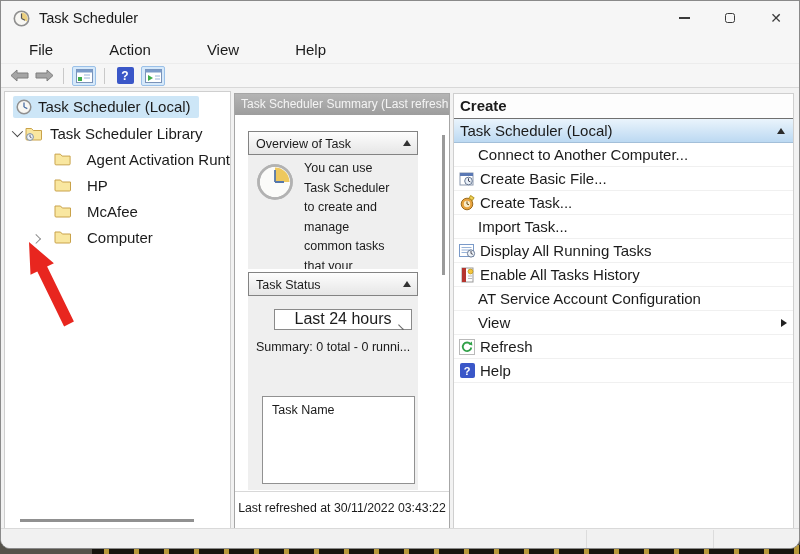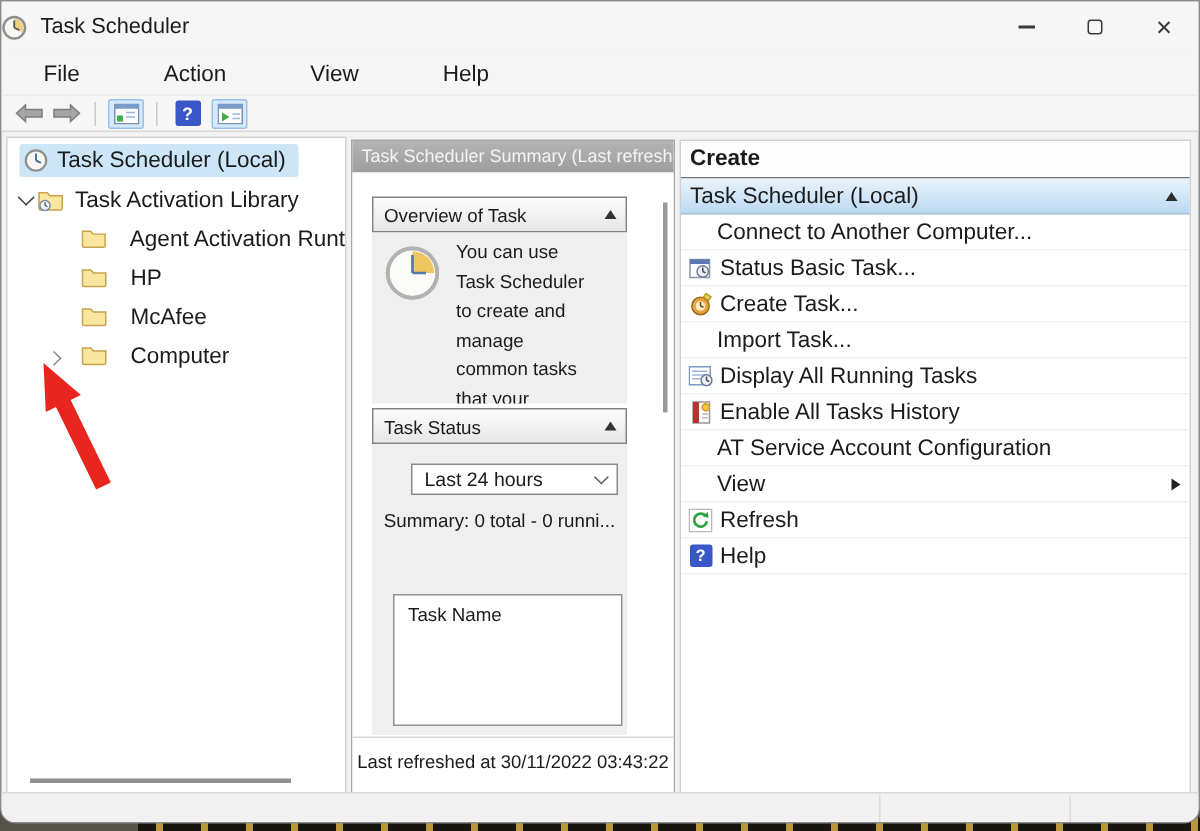--- a/index.html
+++ b/index.html
@@ -15,21 +15,21 @@
   .desktop-strip { position:absolute; left:0; right:0; bottom:0; height:12px; background:#55524a; }
   .desktop-gold { position:absolute; left:92px; right:0; bottom:0; height:9px;
     background:repeating-linear-gradient(90deg,#17140d 0 12px,#b8983a 12px 17px,#17140d 17px 30px); }
 
   .window {
     position:absolute; left:0; top:0; width:800px; height:549px;
     background:#f2f2f2; border:1px solid #8a8a8a; border-radius:0 0 10px 10px; overflow:hidden;
   }
 
   
-  .titlebar { height:34px; display:flex; align-items:center; background:#f6f6f6; }
+  .titlebar { height:34px; display:flex; align-items:center; background:#f6f6f6; padding-left:12px; }
   .titlebar .app-title { font-size:14.5px; margin-left:9px; }
   .win-controls { margin-left:auto; display:flex; height:34px; }
   .win-btn { width:46px; height:34px; display:flex; align-items:center; justify-content:center; }
   .glyph-min { width:11px; height:1.4px; background:#3a3a3a; display:block; }
   .glyph-max { width:10px; height:10px; border:1.4px solid #3a3a3a; border-radius:2.5px; display:block; }
   .glyph-close { font-size:14px; color:#3a3a3a; line-height:1; }
 
   
   .menubar { height:28px; display:flex; align-items:center; background:#f6f6f6; padding-left:0; }
   .menu-item { font-size:15px; padding:3px 28px; }
@@ -72,21 +72,21 @@
   .mid-body { position:relative; height:413px; background:#fff; overflow:hidden; }
   .section-hdr { position:absolute; left:13px; width:170px; height:24px; border:1px solid #838383;
     background:linear-gradient(#fdfdfd,#e6e6e6); overflow:hidden; padding:4px 24px 0 7px; font-size:12.5px; line-height:16px; }
   .section-hdr .hdr-text { display:block; width:105px; }
   .collapse-btn { position:absolute; right:6px; top:8px; width:0; height:0;
     border-left:4.5px solid transparent; border-right:4.5px solid transparent; border-bottom:6px solid #333; }
   .ov-content { position:absolute; left:13px; top:40px; width:170px; height:114px; background:#efefef; overflow:hidden; }
   .ov-text { position:absolute; left:56px; top:4px; width:96px; font-size:12.5px; line-height:19.5px; color:#1b1b1b; }
   .st-content { position:absolute; left:13px; top:181px; width:170px; height:194px; background:#efefef; }
   .dropdown { position:absolute; left:26px; top:13px; width:138px; height:21px; background:#fff;
-    border:1px solid #8a8a8a; font-size:13px; display:flex; align-items:center; padding:0 8px; }
+    border:1px solid #8a8a8a; font-size:16px; display:flex; align-items:center; padding:0 8px;flex-direction:column; }
   .dd-chev { margin-left:auto; width:7px; height:7px; border-right:1.4px solid #666; border-bottom:1.4px solid #666;
     transform:rotate(45deg) translateY(-2px); }
   .sum-line { position:absolute; left:0; right:0; top:44px; text-align:center; font-size:12.5px; }
   .taskname-box { position:absolute; left:14px; top:100px; width:153px; height:88px; background:#fff; border:1px solid #919191;
     font-size:12.5px; padding:6px 0 0 9px; }
   .mid-sep { position:absolute; left:0; right:0; top:376px; height:1px; background:#d8d8d8; }
   .mid-footer { position:absolute; left:0; right:0; top:386px; text-align:center; font-size:12.3px; }
   .mid-vscroll { position:absolute; right:4px; top:20px; width:3px; height:140px; background:#9a9a9a; }
 
   
@@ -194,21 +194,21 @@
       <div class="tree-row row-lib">
         <span class="chev">
             <span class="chev-open"></span>
           </span>
         <svg width="18" height="15" viewBox="0 0 18 15">
           <path d="M1,2.5 h5.5 l1.8,2 h8.2 v8.5 a1,1 0 0 1 -1,1 H2 a1,1 0 0 1 -1,-1 z" fill="#f9e7a0" stroke="#c9a24a"></path>
           <circle cx="5" cy="11" r="3.4" fill="#eef3f8" stroke="#7e8ea0" stroke-width="1"></circle>
           <line x1="5" y1="11" x2="5" y2="8.8" stroke="#556" stroke-width="0.9"></line>
           <line x1="5" y1="11" x2="6.6" y2="11.8" stroke="#556" stroke-width="0.9"></line>
         </svg>
-        <span class="tree-label">Task Activation Library</span>
+        <span class="tree-label">Task Scheduler Library</span>
       </div>
       <div class="tree-row row-child">
         <span class="chev"></span>
         <svg width="18" height="14" viewBox="0 0 18 14">
           <path d="M1,2 h5.5 l1.8,2 h8.2 v8 a1,1 0 0 1 -1,1 H2 a1,1 0 0 1 -1,-1 z" fill="#f9e7a0" stroke="#c9a24a"></path>
         </svg>
         <span class="tree-label">Agent Activation Runt</span>
       </div>
       <div class="tree-row row-child">
         <span class="chev"></span>
@@ -292,21 +292,21 @@
     <div class="action-row">
       <span class="action-icon">
         <svg width="16" height="16" viewBox="0 0 16 16">
           <rect x="1" y="2" width="13" height="12" fill="#fff" stroke="#8a97ad"></rect>
           <rect x="1" y="2" width="13" height="3" fill="#5a78b4"></rect>
           <circle cx="9.5" cy="10" r="3.8" fill="#e9f0f8" stroke="#6a7a95"></circle>
           <line x1="9.5" y1="10" x2="9.5" y2="7.3" stroke="#445" stroke-width="1"></line>
           <line x1="9.5" y1="10" x2="11.4" y2="10.9" stroke="#445" stroke-width="1"></line>
         </svg>
       </span>
-      <span class="action-label">Status Basic Task...</span>
+      <span class="action-label">Create Basic File...</span>
     </div>
 
     <div class="action-row">
       <span class="action-icon">
         <svg width="16" height="16" viewBox="0 0 16 16">
           <circle cx="8" cy="9" r="5.8" fill="#e8a33d" stroke="#9a6a1f"></circle>
           <circle cx="8" cy="9" r="3.2" fill="#f8ecc9"></circle>
           <line x1="8" y1="9" x2="8" y2="6.4" stroke="#6b4a10" stroke-width="1"></line>
           <line x1="8" y1="9" x2="10" y2="9.8" stroke="#6b4a10" stroke-width="1"></line>
           <rect x="10.5" y="1.5" width="4" height="3" fill="#f2d155" stroke="#b99a2a" transform="rotate(35 12.5 3)"></rect>

